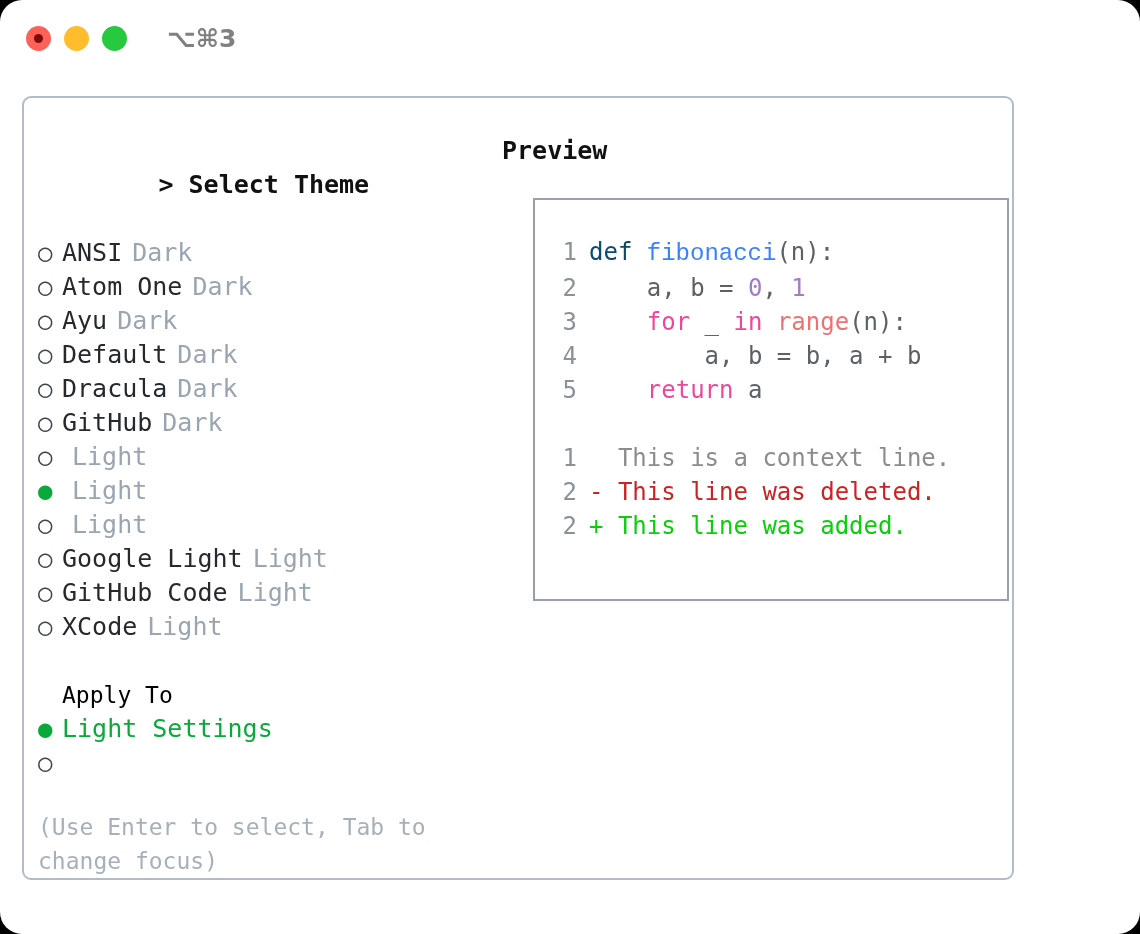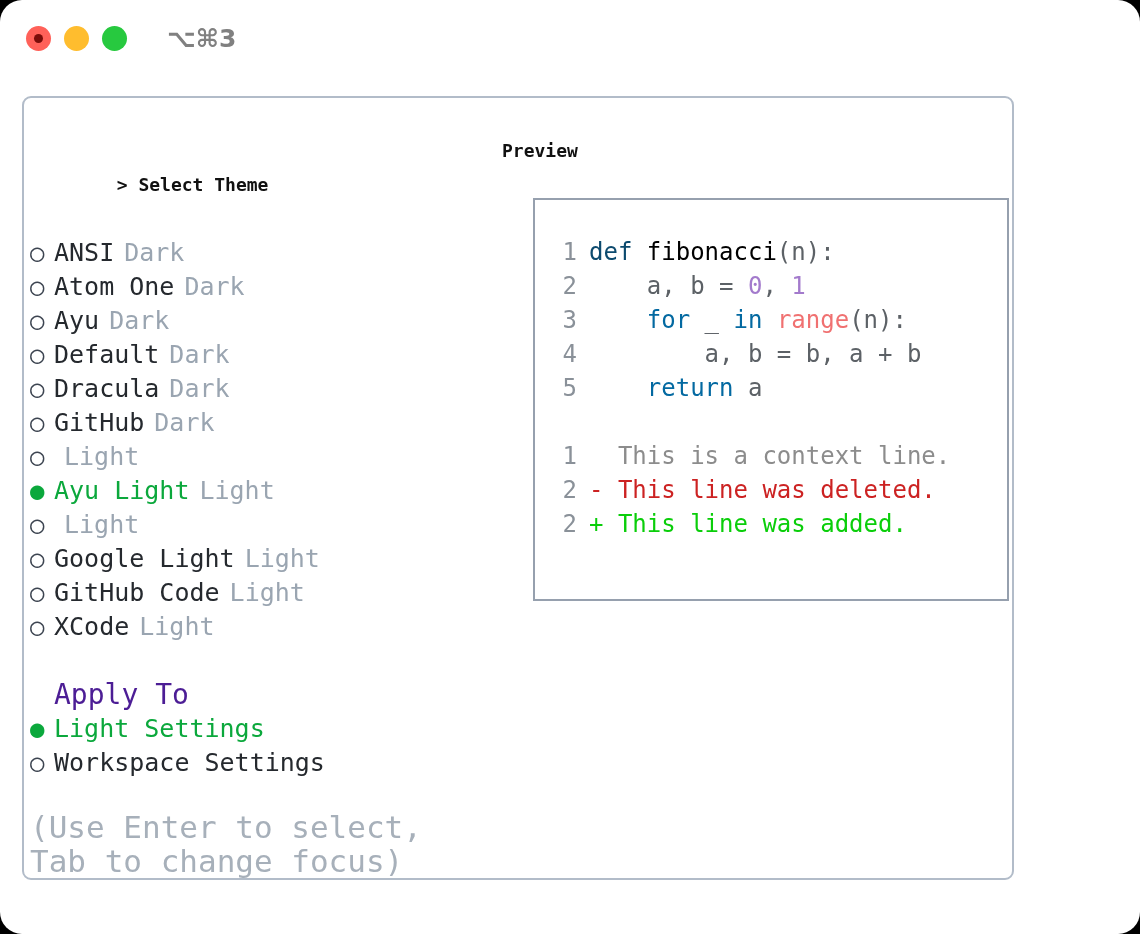--- a/index.html
+++ b/index.html
@@ -86,34 +86,34 @@
     width: 992px;
     height: 784px;
     border: 2px solid #b2bcc9;
     border-radius: 9px;
     box-sizing: border-box;
     background: #ffffff;
   }
 
   .col-left {
     position: absolute;
-    left: 6px;
+    left: 14px;
     top: 36px;
     width: 460px;
   }
   .col-right {
     position: absolute;
     left: 478px;
     top: 36px;
     width: 500px;
   }
 
   
   .section-head {
-    font-size: 18px;
+    font-size: 25px;
     font-weight: bold;
     color: #111111;
     line-height: 34px;
     white-space: pre;
   }
 
   
   .theme-list { margin-top: 0; }
 
   .opt-row {
@@ -138,30 +138,30 @@
   .opt-row.selected .opt-label { color: #0ba83c; }
   .opt-tag {
     color: #9aa5b1;
     margin-left: 10px;
   }
 
   .spacer-row { height: 34px; }
 
   
   .apply-head {
-    font-size: 28px;
-    color: #4c1d95;
+    font-size: 23px;
+    color: #000000;
     line-height: 34px;
     white-space: pre;
     padding-left: 24px;
   }
 
   .hint {
     margin-top: 30px;
-    font-size: 31px;
+    font-size: 23px;
     line-height: 34px;
     color: #a7b0ba;
     width: 420px;
     white-space: normal;
   }
 
   
   .preview-box {
     position: absolute;
     left: 31px;
@@ -186,24 +186,24 @@
   .code-line { display: block; white-space: pre; }
   .ln {
     display: inline-block;
     width: 26px;
     text-align: right;
     color: #8a9199;
     margin-right: 12px;
   }
 
   .k-def    { color: #0c4a6e; }
-  .k-fn     { color: #000000; }
+  .k-fn     { color: #3b82f6; font-family: Liberation Mono, monospace; }
   .k-plain  { color: #5c6166; }
   .k-num    { color: #a37acc; }
-  .k-kw     { color: #0369a1; }
+  .k-kw     { color: #ec4899; }
   .k-builtin{ color: #f07171; margin-top: 26px; }
   .k-punct  { color: #5c6166; }
 
   .diff-ctx { color: #8c8c8c; }
   .diff-del { color: #cc2222; }
   .diff-add { color: #0ace0a; }
 
   .blank-line { display: block; height: 34px; }
 </style>
 </head>
@@ -229,34 +229,34 @@
       </div>
 
       <div class="theme-list" id="theme-list">
           <div class="opt-row"><span class="bullet">○</span><span class="opt-label">ANSI</span><span class="opt-tag">Dark</span></div>
           <div class="opt-row"><span class="bullet">○</span><span class="opt-label">Atom One</span><span class="opt-tag">Dark</span></div>
           <div class="opt-row"><span class="bullet">○</span><span class="opt-label">Ayu</span><span class="opt-tag">Dark</span></div>
           <div class="opt-row"><span class="bullet">○</span><span class="opt-label">Default</span><span class="opt-tag">Dark</span></div>
           <div class="opt-row"><span class="bullet">○</span><span class="opt-label">Dracula</span><span class="opt-tag">Dark</span></div>
           <div class="opt-row"><span class="bullet">○</span><span class="opt-label">GitHub</span><span class="opt-tag">Dark</span></div>
           <div class="opt-row"><span class="bullet">○</span><span class="opt-tag">Light</span></div>
-          <div class="opt-row selected"><span class="bullet">●</span><span class="opt-label">Ayu Light</span><span class="opt-tag">Light</span></div>
+          <div class="opt-row selected"><span class="bullet">●</span><span class="opt-tag">Light</span></div>
           <div class="opt-row"><span class="bullet">○</span><span class="opt-tag">Light</span></div>
           <div class="opt-row"><span class="bullet">○</span><span class="opt-label">Google Light</span><span class="opt-tag">Light</span></div>
           <div class="opt-row"><span class="bullet">○</span><span class="opt-label">GitHub Code</span><span class="opt-tag">Light</span></div>
           <div class="opt-row"><span class="bullet">○</span><span class="opt-label">XCode</span><span class="opt-tag">Light</span></div>
         </div>
 
       <div class="spacer-row"></div>
 
       <div class="apply-head">Apply To</div>
 
       <div id="apply-list">
           <div class="opt-row selected"><span class="bullet">●</span><span class="opt-label">Light Settings</span></div>
-          <div class="opt-row"><span class="bullet">○</span><span class="opt-label">Workspace Settings</span></div>
+          <div class="opt-row"><span class="bullet">○</span></div>
         </div>
 
       <div class="hint">(Use Enter to select, Tab to change focus)</div>
     </div>
 
     <div class="col-right">
       <div class="section-head">Preview</div>
 
       <div class="preview-box">
         <div class="code" id="code-area"><span class="code-line"><span class="ln">1</span><span class="k-def">def </span><span class="k-fn">fibonacci</span><span class="k-punct">(n):</span></span><span class="code-line"><span class="ln">2</span><span class="k-plain">    a, b = </span><span class="k-num">0</span><span class="k-plain">, </span><span class="k-num">1</span></span><span class="code-line"><span class="ln">3</span><span class="k-plain">    </span><span class="k-kw">for</span><span class="k-plain"> _ </span><span class="k-kw">in</span><span class="k-plain"> </span><span class="k-builtin">range</span><span class="k-punct">(n):</span></span><span class="code-line"><span class="ln">4</span><span class="k-plain">        a, b = b, a + b</span></span><span class="code-line"><span class="ln">5</span><span class="k-plain">    </span><span class="k-kw">return</span><span class="k-plain"> a</span></span><span class="blank-line"></span><span class="code-line"><span class="ln">1</span><span class="diff-ctx">  </span><span class="diff-ctx">This is a context line.</span></span><span class="code-line"><span class="ln">2</span><span class="diff-del">- </span><span class="diff-del">This line was deleted.</span></span><span class="code-line"><span class="ln">2</span><span class="diff-add">+ </span><span class="diff-add">This line was added.</span></span></div>

